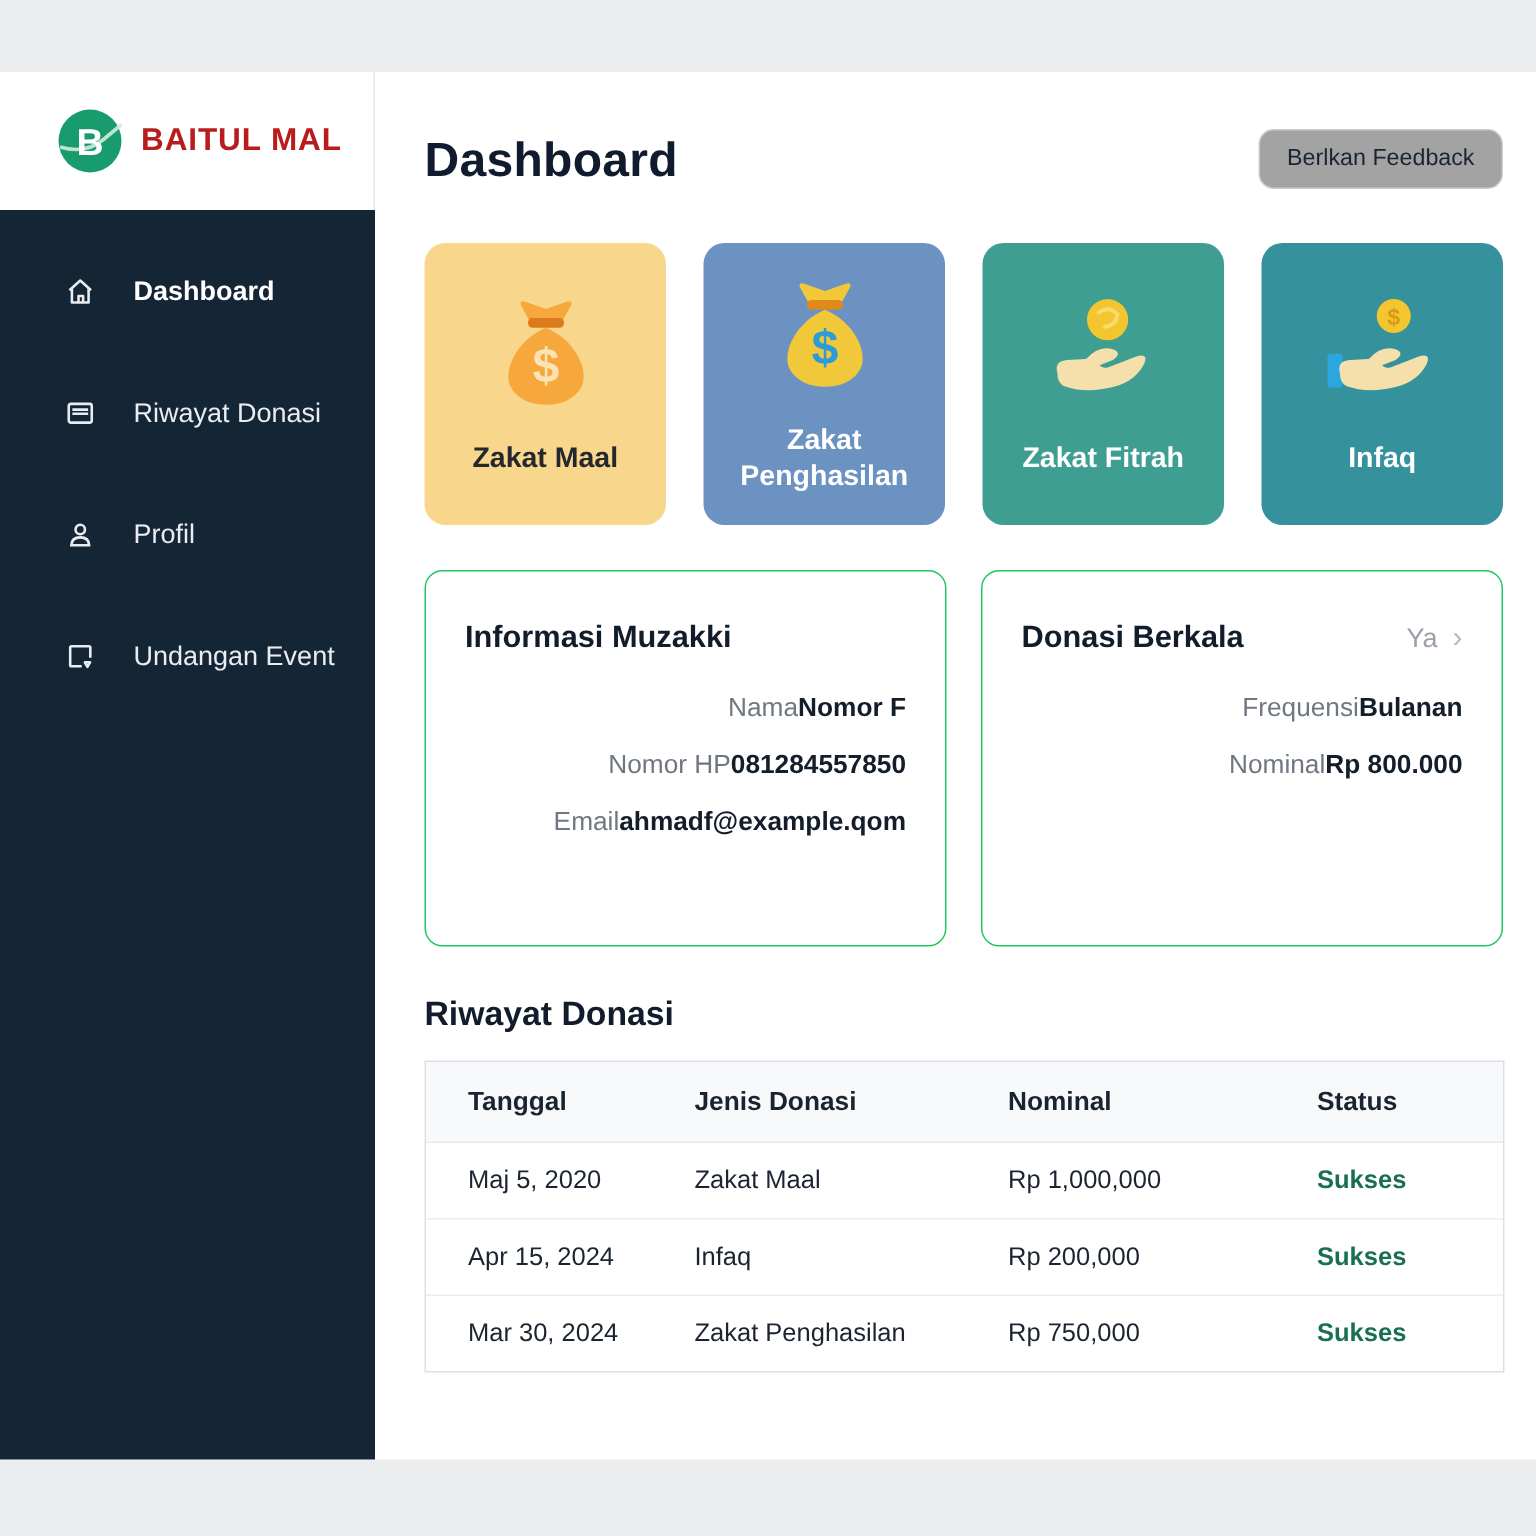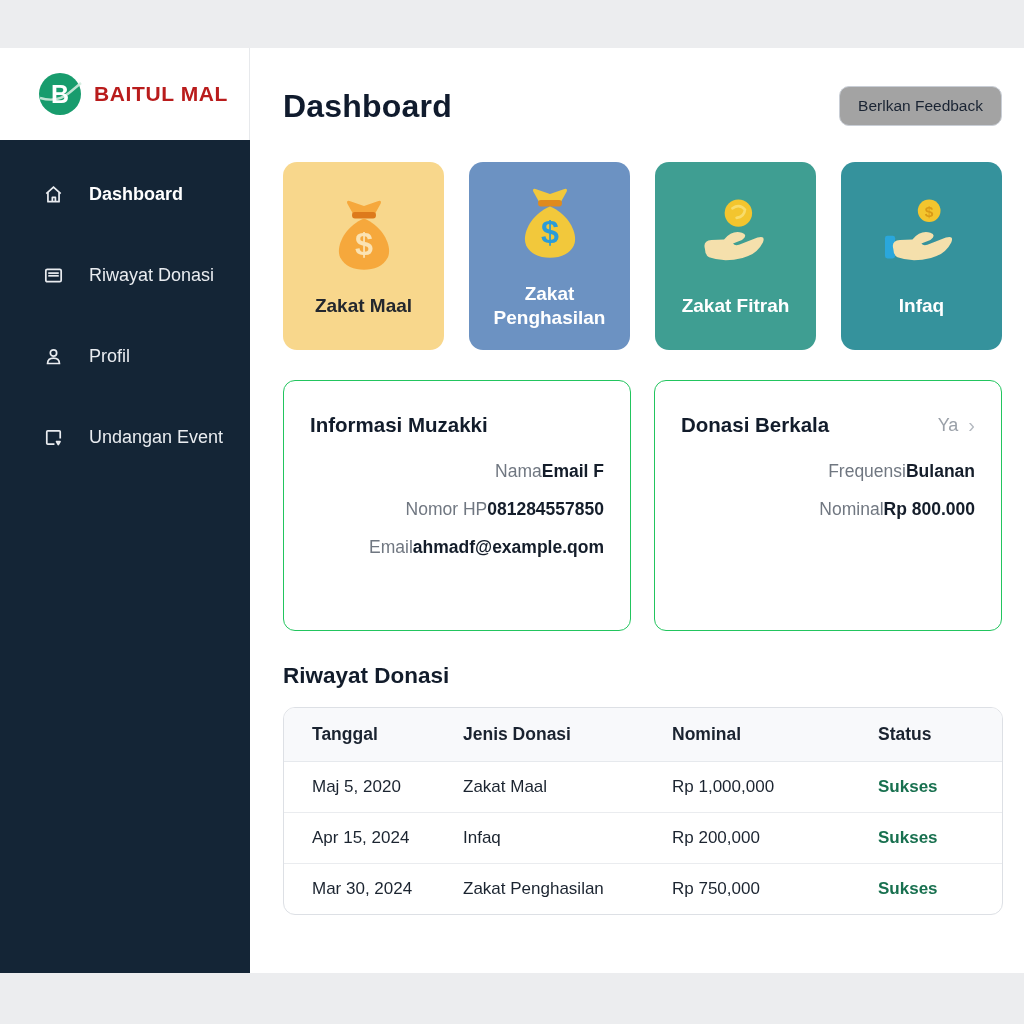--- a/index.html
+++ b/index.html
@@ -70,21 +70,21 @@
   .info-card-head { display:flex; align-items:center; justify-content:space-between; margin-bottom:24px; }
   .info-card-title { font-size:20.5px; font-weight:700; color:#121C2B; }
   .info-state { font-size:18px; color:#9AA0A8; display:flex; align-items:center; gap:10px; cursor:pointer; }
   .info-state .chev { color:#B4B9C0; font-size:20px; }
   .kv-row { display:flex; align-items:baseline; justify-content:flex-end; margin-bottom:17px; }
   .kv-label { font-size:17.5px; color:#707781; }
   .kv-value { font-size:17.5px; font-weight:600; color:#141D2A; }
   
   .section-title { font-size:22.5px; font-weight:700; color:#121C2B; margin-bottom:18px; }
   .table {
-    border:1px solid #DDE0E5; border-radius:12px; overflow:hidden;
+    border:1px solid #DDE0E5; border-radius:0; overflow:hidden;
     width:720px;
   }
   .t-row {
     display:grid; grid-template-columns:179px 209px 206px 1fr;
     align-items:center;
   }
   .t-head { background:#F8F9FB; border-bottom:1px solid #E6E9ED; }
   .t-head .t-cell { font-weight:600; color:#1A2330; font-size:17.5px; padding:16px 0; }
   .t-body .t-row { border-top:1px solid #EAECEF; }
   .t-body .t-row:first-child { border-top:none; }
@@ -212,21 +212,21 @@
     </div>
 
     <div class="info-grid">
 
       <div class="info-card">
         <div class="info-card-head">
           <span class="info-card-title">Informasi Muzakki</span>
         </div>
         <div class="kv-row">
           <span class="kv-label">Nama</span>
-          <span class="kv-value">Email F</span>
+          <span class="kv-value">Nomor F</span>
         </div>
         <div class="kv-row">
           <span class="kv-label">Nomor HP</span>
           <span class="kv-value">081284557850</span>
         </div>
         <div class="kv-row">
           <span class="kv-label">Email</span>
           <span class="kv-value">ahmadf@example.qom</span>
         </div>
       </div>

